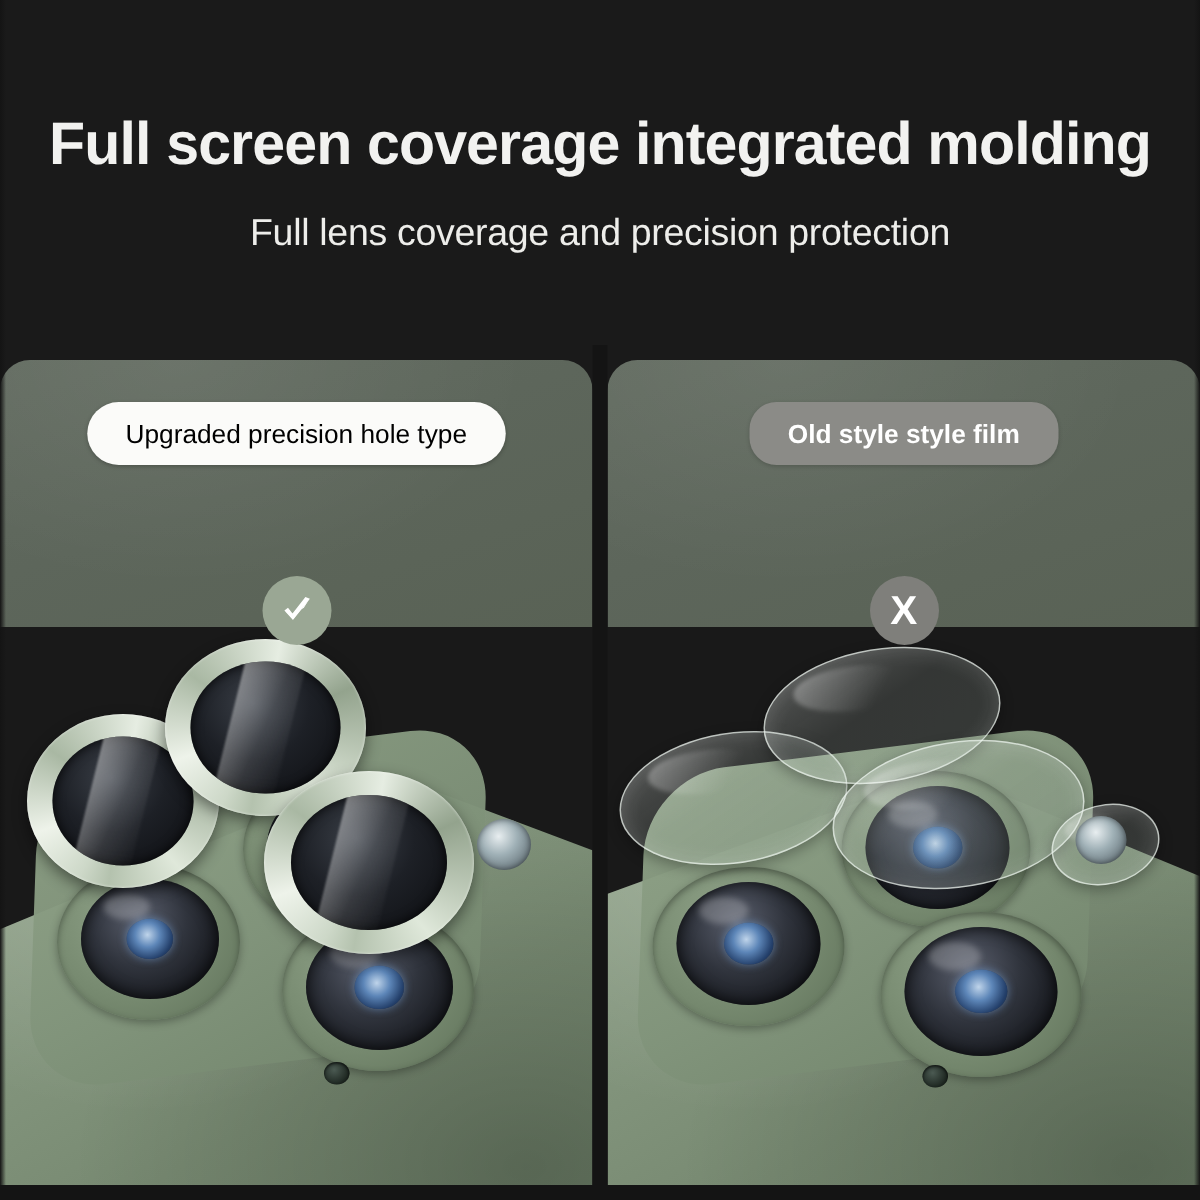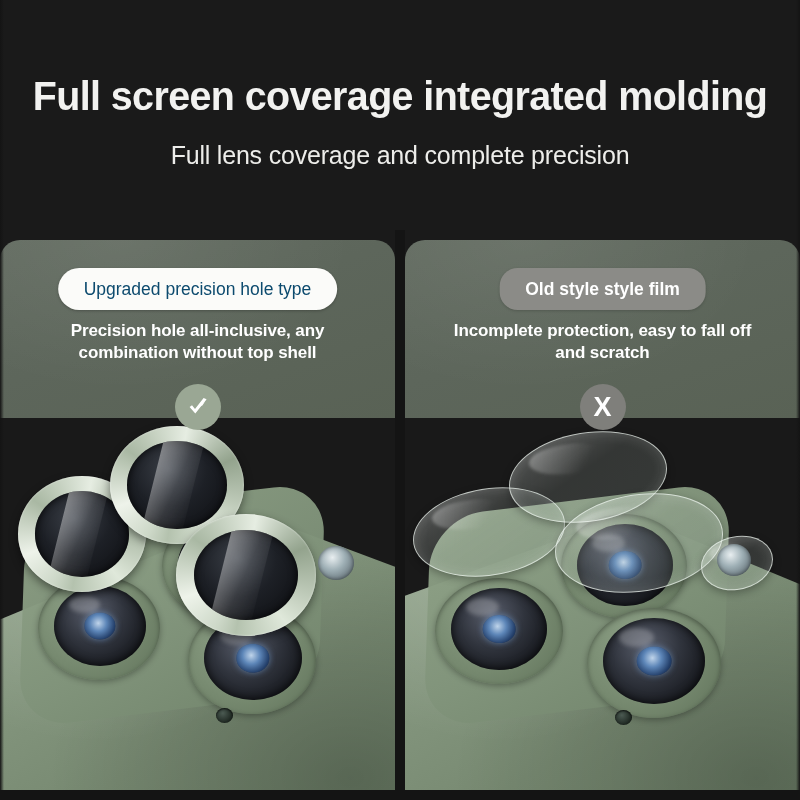--- a/index.html
+++ b/index.html
@@ -96,21 +96,21 @@
     line-height: 42px;
     padding: 0 26px;
     border-radius: 21px;
     font-size: 17.5px;
     white-space: nowrap;
     text-align: center;
     z-index: 3;
   }
   .pill.good {
     background: #fbfbf9;
-    color: #0c4a6e;
+    color: #000000;
     font-weight: normal;
     box-shadow: 0 1px 3px rgba(0,0,0,0.25);
     text-align: right;
   }
   .pill.bad {
     background: #8b8b87;
     color: #ffffff;
     font-weight: bold;
     border-radius: 18px;
     box-shadow: 0 1px 3px rgba(0,0,0,0.18);
@@ -326,32 +326,31 @@
     z-index: 7;
   }
 </style>
 </head>
 <body>
 
 <div id="page">
 
   <div class="header">
     <div class="title">Full screen coverage integrated molding</div>
-    <div class="subtitle">Full lens coverage and complete precision</div>
+    <div class="subtitle">Full lens coverage and precision protection</div>
   </div>
 
   <div class="columns">
 
     <div class="col left">
 
       <div class="banner"></div>
 
       <div class="pill good">Upgraded precision hole type</div>
 
-      <div class="desc">Precision hole all-inclusive, any combination without top shell</div>
 
       <div class="badge good">
         <svg width="28" height="28" viewBox="0 0 28 28" aria-hidden="true">
           <path d="M6.5 14.6 L11.4 19.6 L22 6.6 L18.6 12.2 L11.6 16.4 Z" fill="#ffffff"></path>
           <path d="M5.6 14.0 L11.3 20.4 L22.6 6.2 L19.6 5.0 L11.0 16.0 L8.0 12.2 Z" fill="#ffffff"></path>
         </svg>
       </div>
 
       <div class="photo">
         <div class="body-shape"></div>
@@ -394,21 +393,20 @@
         <div class="mic" style="left:216px; top:290px; width:17px; height:15px;"></div>
       </div>
     </div>
 
     <div class="col right">
 
       <div class="banner"></div>
 
       <div class="pill bad">Old style style film</div>
 
-      <div class="desc">Incomplete protection, easy to fall off and scratch</div>
 
       <div class="badge bad">
         <span class="xglyph">X</span>
       </div>
 
       <div class="photo">
         <div class="body-shape"></div>
         <div class="bump"></div>
 
         <div class="well" style="left:30px;  top:160px; width:128px; height:106px;"></div>

